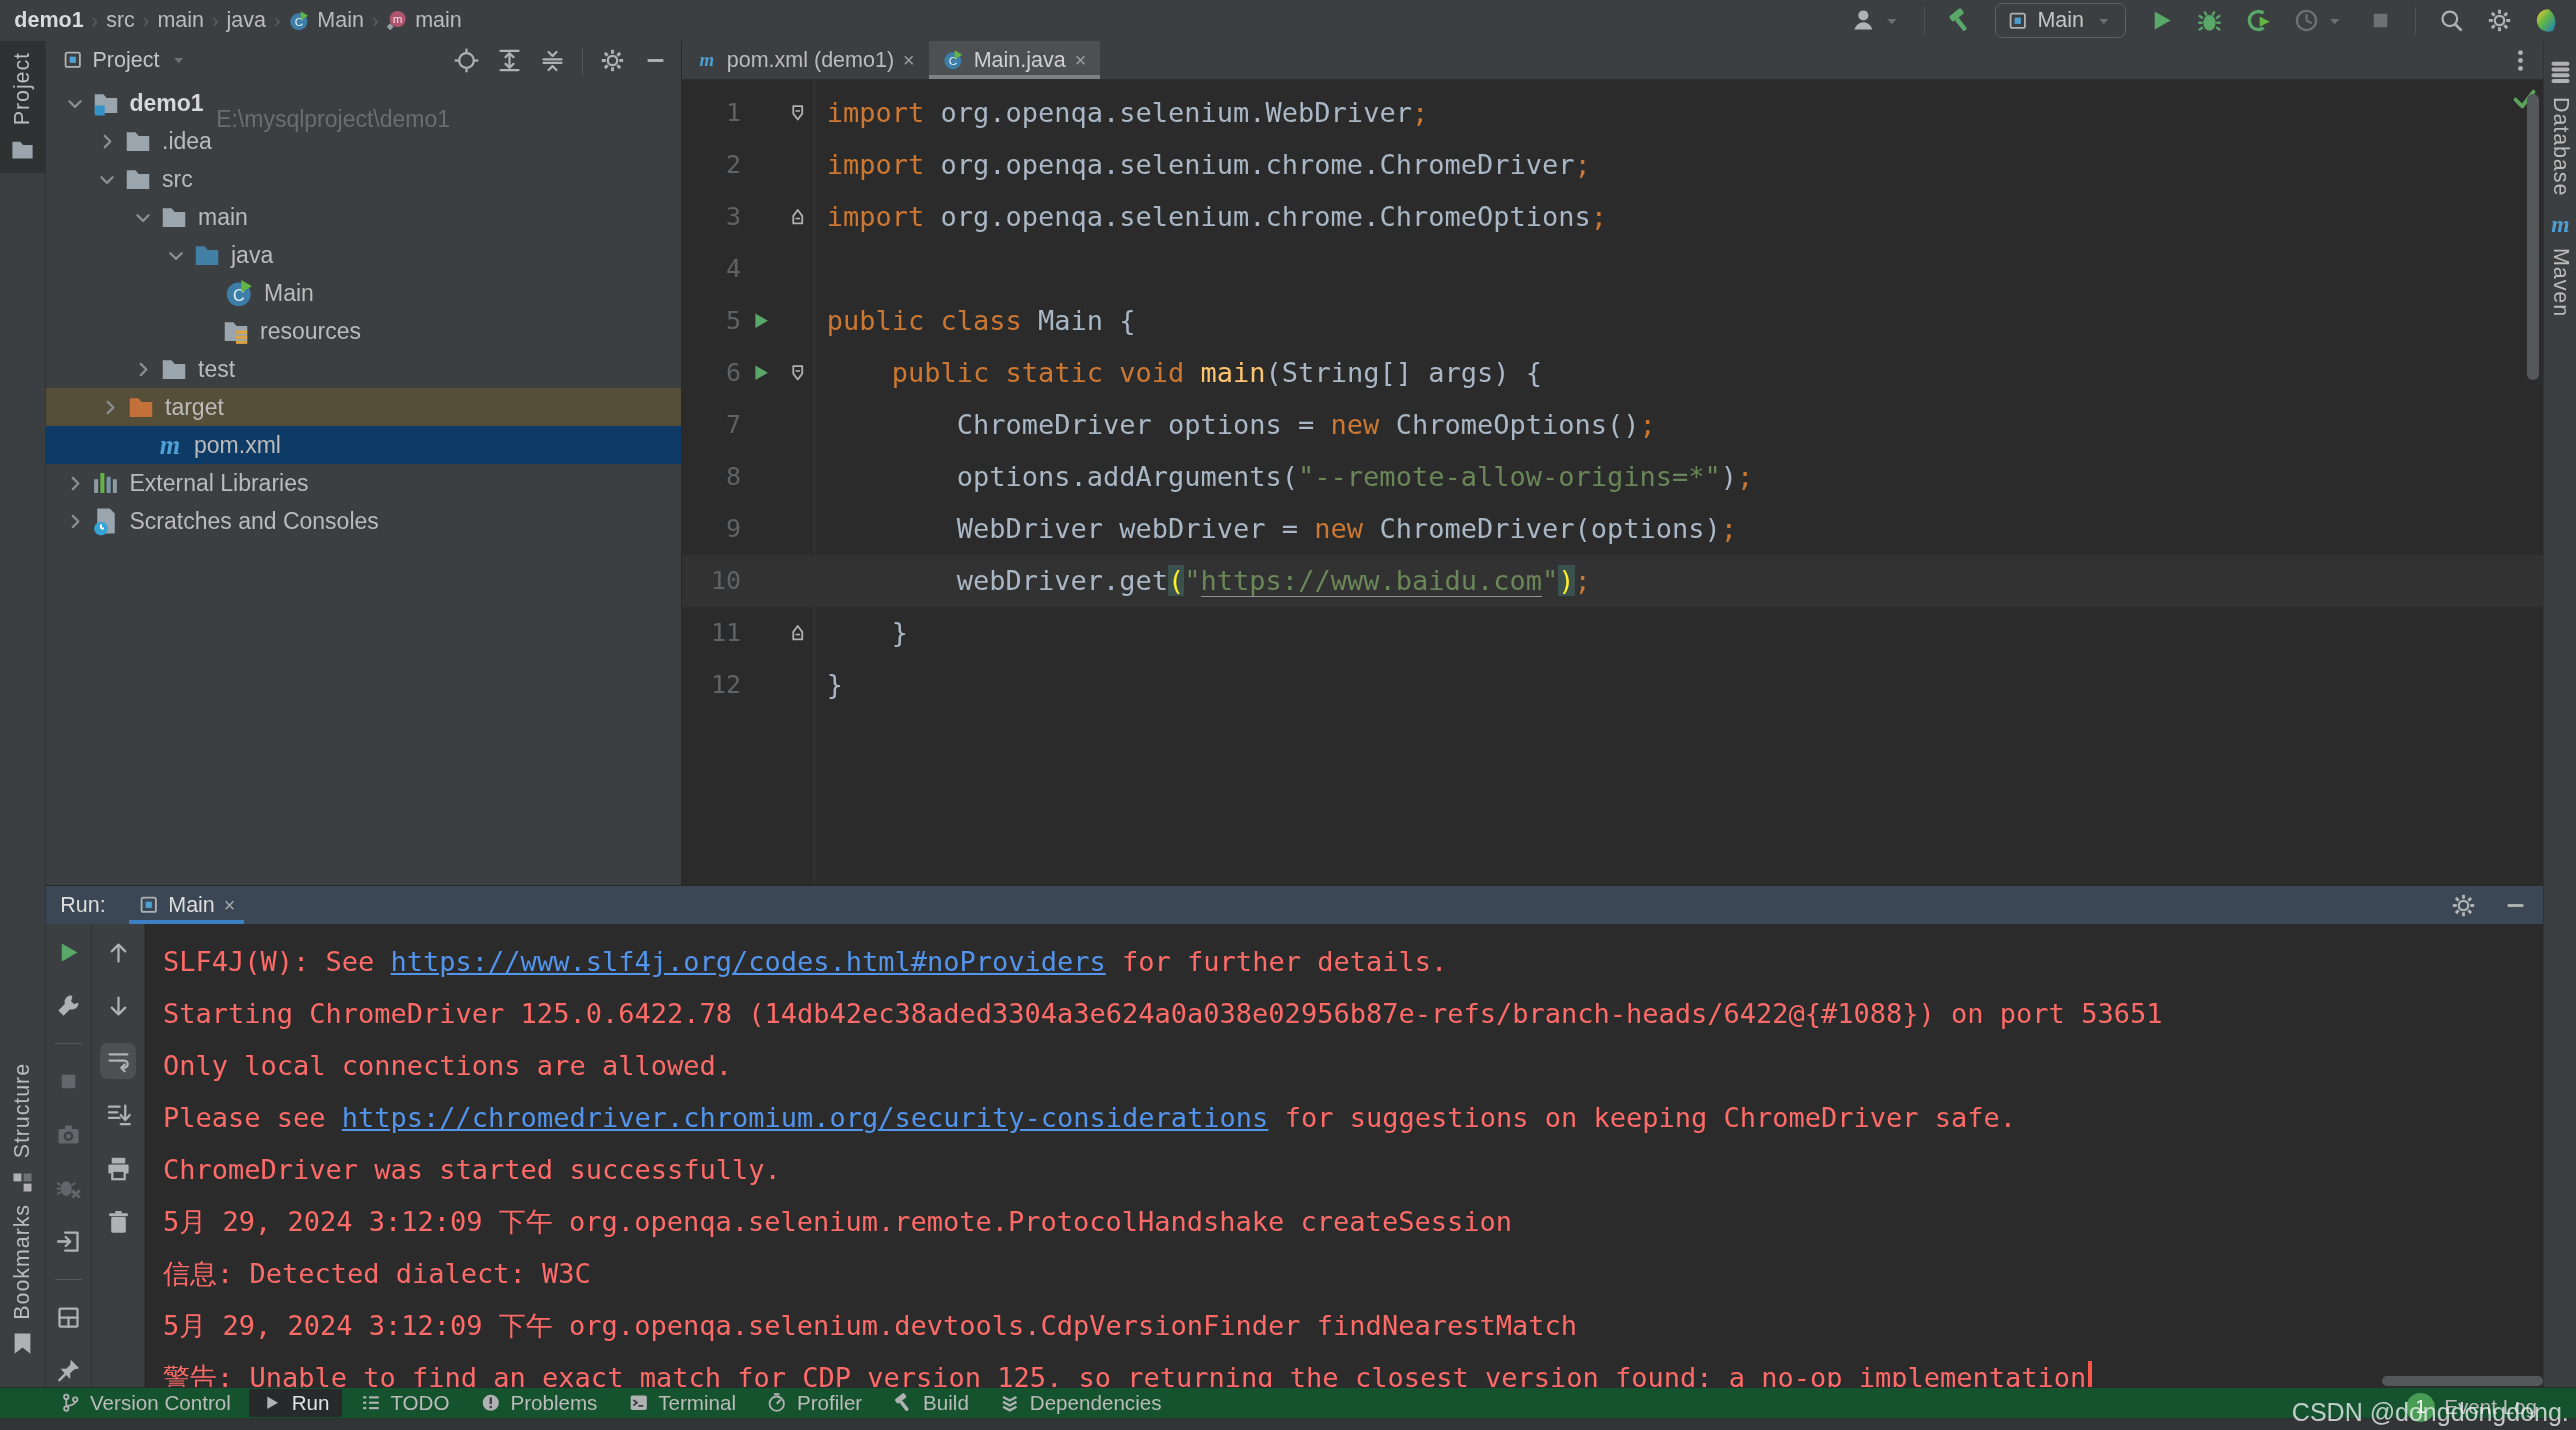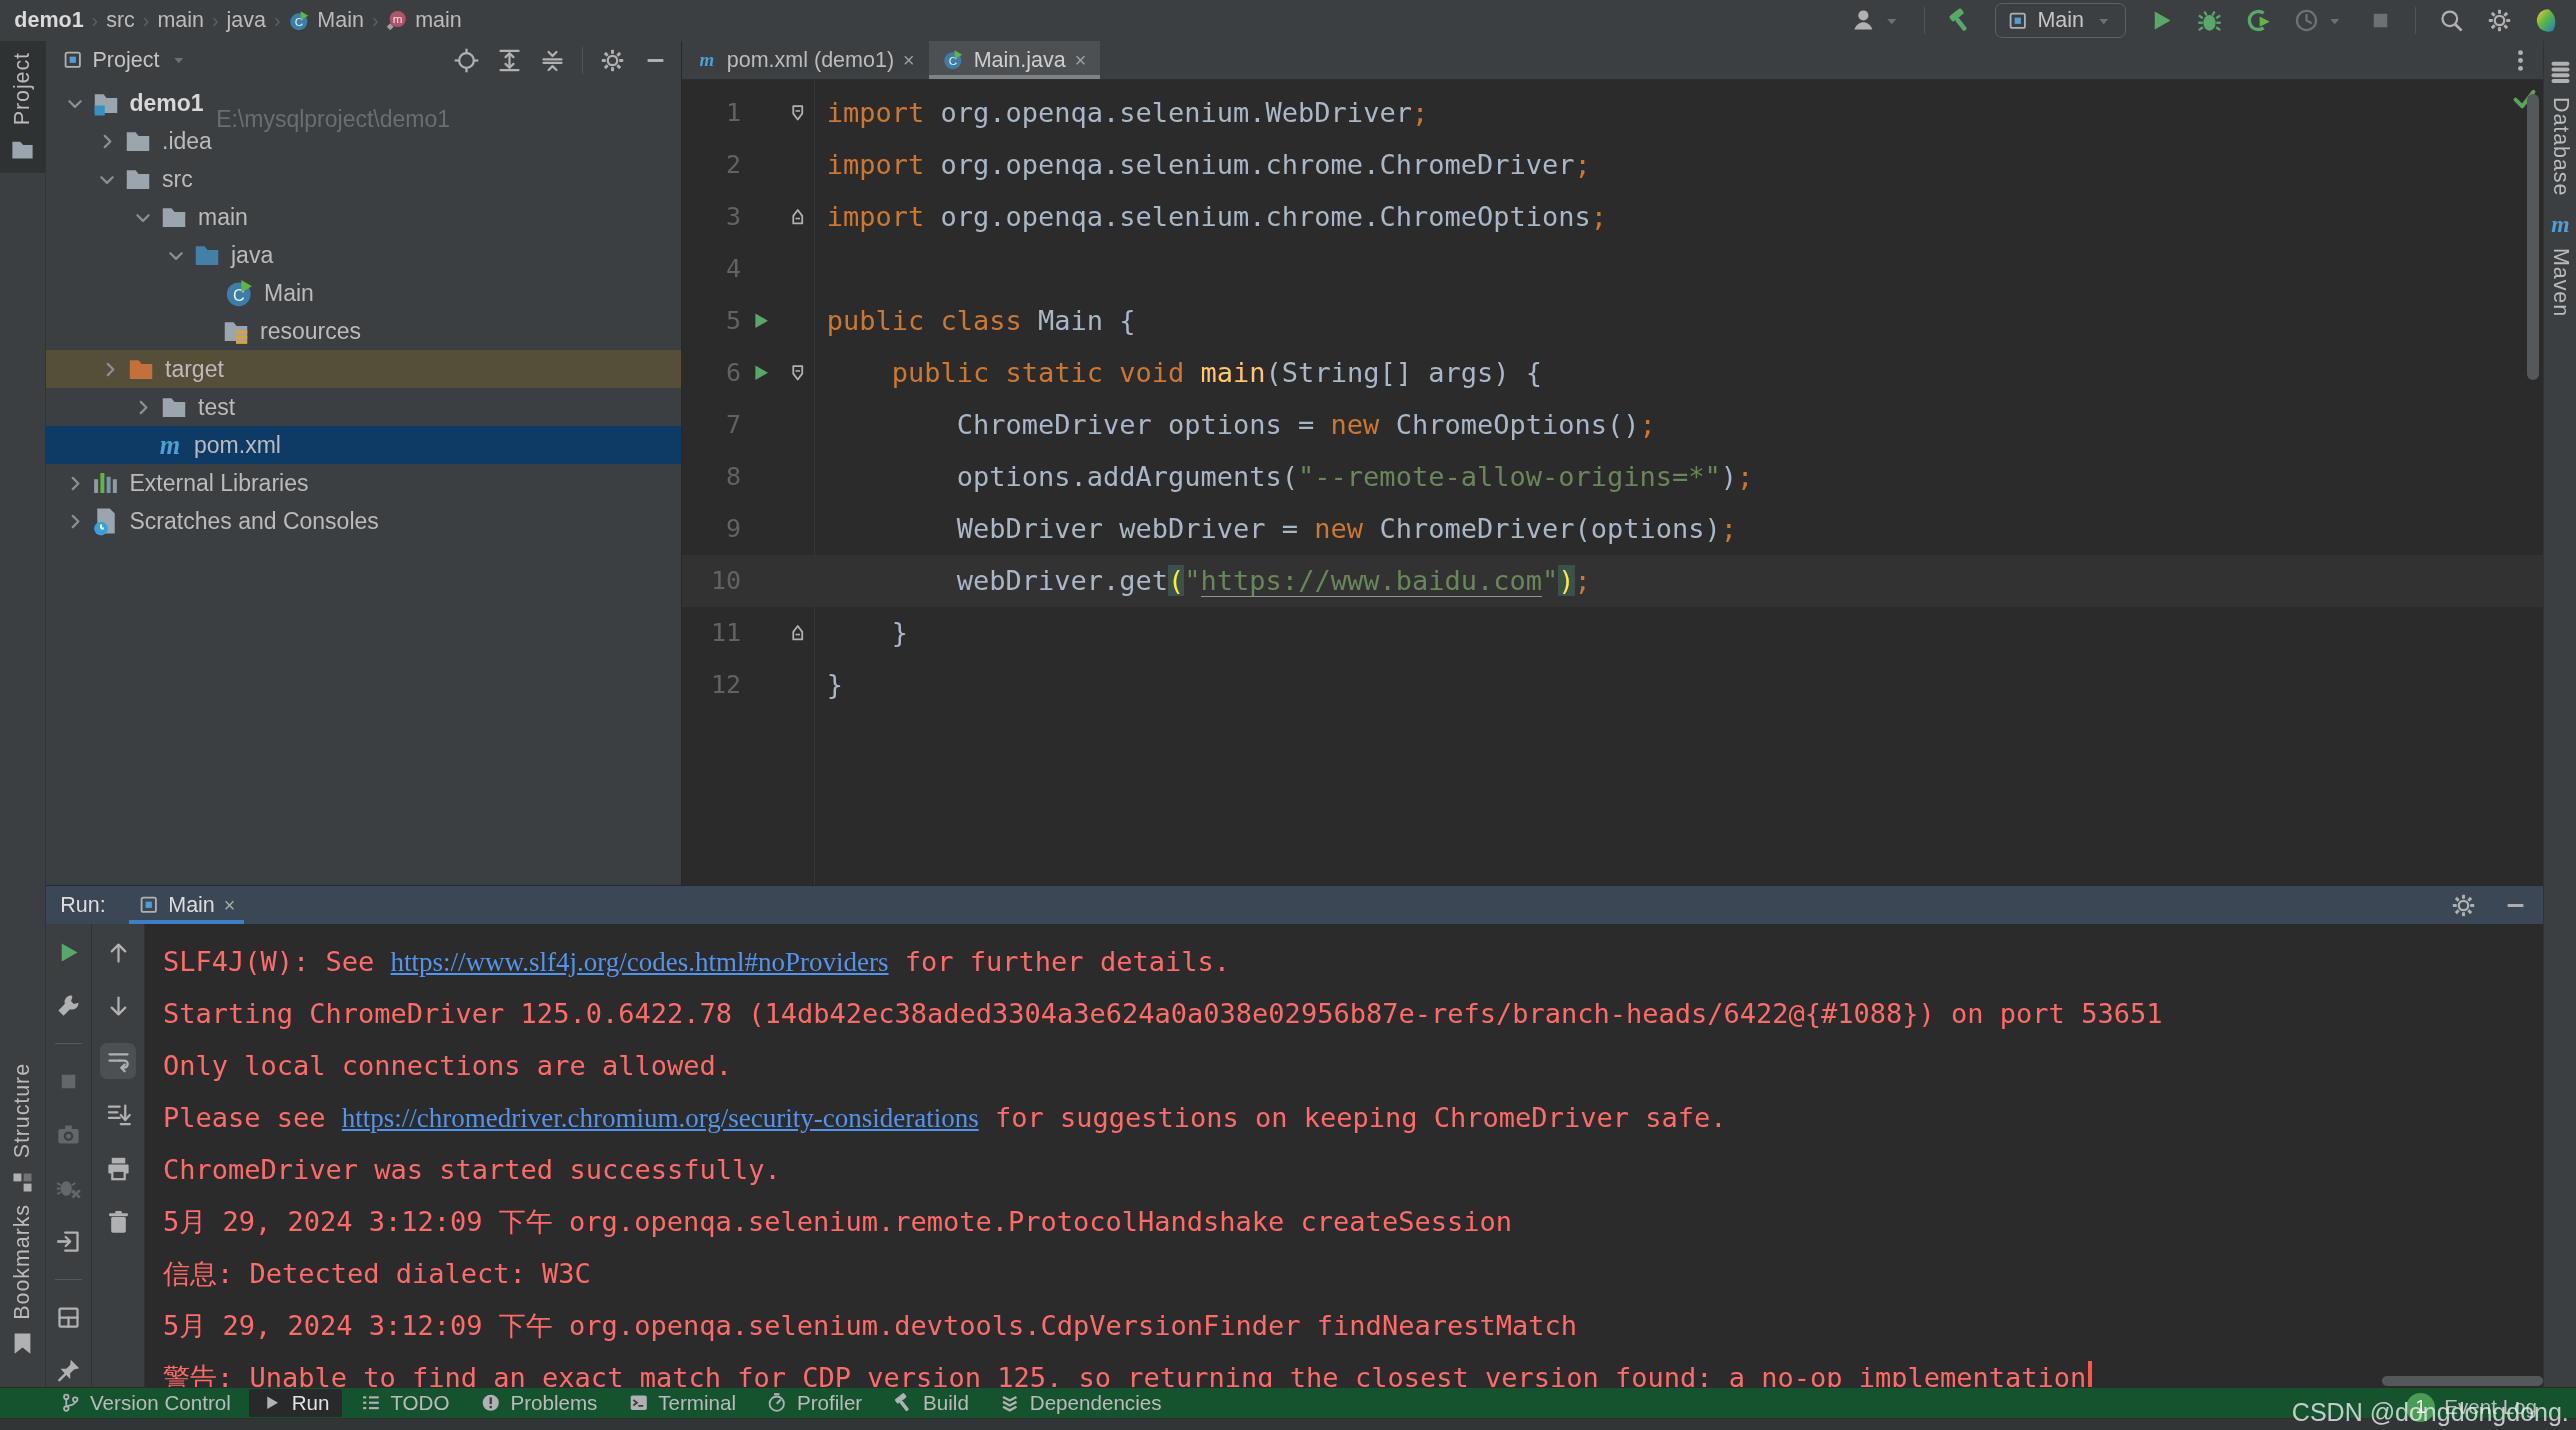--- a/index.html
+++ b/index.html
@@ -70,21 +70,21 @@
   .rtab .close{color:#A7ABAE;font-size:19.7px;}
   .rhead-icons{margin-left:auto;display:flex;align-items:center;gap:25px;}
   .rbody{flex:1;display:flex;min-height:0;}
   .rcol{width:45px;flex:none;background:#3C3F41;border-right:0.9px solid #2F3133;display:flex;flex-direction:column;align-items:center;padding-top:10.7px;gap:18px;}
   .rcol2{width:52px;}
   .tdivh{width:27px;height:0.9px;background:#55585A;margin:1.8px 0;}
   .ticon{display:flex;align-items:center;justify-content:center;width:36px;height:36px;border-radius:7.2px;}
   .ticon.on{background:#4C5053;}
   .console{flex:1;min-width:0;padding:11.6px 0 0 18px;font-family:"DejaVu Sans Mono",monospace;font-size:27px;position:relative;overflow:hidden;}
   .cline{height:52px;line-height:52px;white-space:pre;}
-  .ce{color:#FF6B68;} .clink{color:#5394EC;text-decoration:underline;font-family:Liberation Serif, serif;}
+  .ce{color:#FF6B68;} .clink{color:#5394EC;text-decoration:underline;}
   .caret{display:inline-block;width:3.6px;height:32px;background:#FF5647;vertical-align:-6.3px;margin-left:1.8px;}
   .cscroll{position:absolute;right:0;bottom:1.8px;width:161px;height:10.7px;background:#55585A;border-radius:5.4px;}
   
   .bottombar{position:absolute;left:0;right:0;bottom:0;height:42px;background:#14532d;border-top:0.9px solid #292B2C;}
   .bbrow{height:29.5px;display:flex;align-items:center;padding-left:47px;gap:5.4px;}
   .bstrip{height:12.5px;background:#323536;border-top:0.9px solid #2c2e2f;}
   .bitem{display:flex;align-items:center;gap:9px;padding:1.8px 12.5px;font-size:20.6px;color:#BBBBBB;border-radius:1.8px;}
   .bitem.active{background:#27292A;color:#E2E2E2;}
   .elog{position:absolute;right:39px;top:4.5px;display:flex;align-items:center;gap:9px;font-size:20.6px;color:#BBBBBB;}
   .badge{width:29px;height:29px;border-radius:50%;background:#499C54;color:#FFFFFF;font-size:19px;display:flex;align-items:center;justify-content:center;}
@@ -443,45 +443,45 @@
                     <path d="M3 5h7l2.5 3H21v12H3z" fill="#9AA5AD"></path>
                     <g stroke="#D8A343" stroke-width="2.6">
                       <line x1="12" y1="13" x2="21" y2="13"></line>
                       <line x1="12" y1="17" x2="21" y2="17"></line>
                       <line x1="12" y1="21" x2="21" y2="21"></line>
                     </g>
                   </svg>
                 </span>
                 <span class="tlabel">resources</span>
               </div>
+              <div class="trow" style="padding-left:81px">
+                <span class="chev ic">
+                  <svg viewBox="0 0 24 24">
+                    <polyline points="10,7 15,12 10,17" stroke="currentColor" fill="none" stroke-width="2" stroke-linecap="round" stroke-linejoin="round"></polyline>
+                  </svg>
+                </span>
+                <span class="ic ic-lg">
+                  <svg viewBox="0 0 24 24">
+                    <path d="M3 5h7l2.5 3H21v12H3z" fill="#9AA5AD"></path>
+                  </svg>
+                </span>
+                <span class="tlabel">test</span>
+              </div>
               <div class="trow exc" style="padding-left:48px">
                 <span class="chev ic">
                   <svg viewBox="0 0 24 24">
                     <polyline points="10,7 15,12 10,17" stroke="currentColor" fill="none" stroke-width="2" stroke-linecap="round" stroke-linejoin="round"></polyline>
                   </svg>
                 </span>
                 <span class="ic ic-lg">
                   <svg viewBox="0 0 24 24">
                     <path d="M3 5h7l2.5 3H21v12H3z" fill="#C4703B"></path>
                   </svg>
                 </span>
                 <span class="tlabel">target</span>
-              </div>
-              <div class="trow" style="padding-left:81px">
-                <span class="chev ic">
-                  <svg viewBox="0 0 24 24">
-                    <polyline points="10,7 15,12 10,17" stroke="currentColor" fill="none" stroke-width="2" stroke-linecap="round" stroke-linejoin="round"></polyline>
-                  </svg>
-                </span>
-                <span class="ic ic-lg">
-                  <svg viewBox="0 0 24 24">
-                    <path d="M3 5h7l2.5 3H21v12H3z" fill="#9AA5AD"></path>
-                  </svg>
-                </span>
-                <span class="tlabel">test</span>
               </div>
               <div class="trow sel" style="padding-left:109px">
                 <span class="ic ic-lg">
                   <svg viewBox="0 0 24 24" style="font-size:26px">
                     <text x="12" y="19" font-size="21" font-style="italic" font-weight="bold" fill="#4D9FD4" text-anchor="middle" font-family="Liberation Serif,serif">m</text>
                   </svg>
                 </span>
                 <span class="tlabel">pom.xml</span>
               </div>
               <div class="trow" style="padding-left:12.5px">

